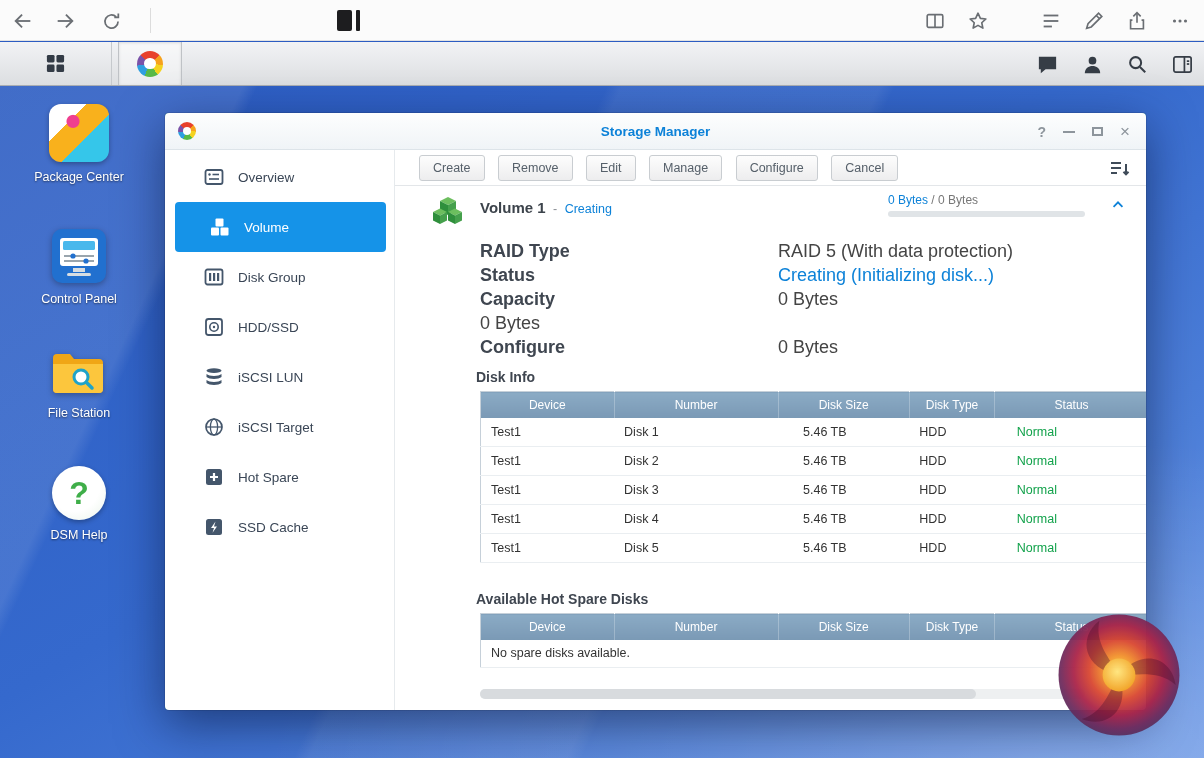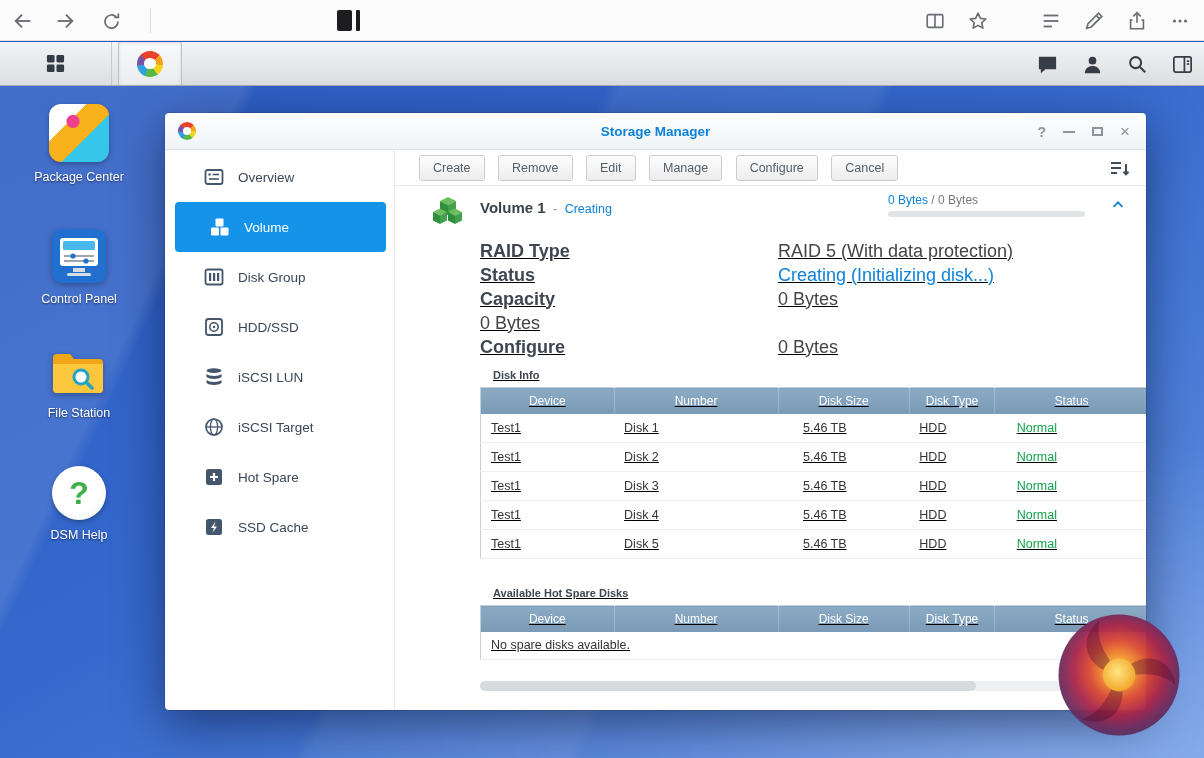--- a/index.html
+++ b/index.html
@@ -71,39 +71,39 @@
   .side-item.selected .sicon { color:#fff; }
   .carve { stroke:#fff; } .carve-fill { fill:#fff; }
 
   
   .main { position:absolute; top:37px; left:230px; right:0; bottom:0; border-radius:0 0 4px 0; background:#fff; }
   .toolbar { position:absolute; top:0; left:0; right:0; height:36px; border-bottom:1px solid #e3e6e9; padding:5px 0 0 24px; }
   .tbtn { display:inline-block; height:26px; line-height:24px; padding:0 13px; margin-right:9px; border:1px solid #c9cdd1; border-radius:3px;
           background:linear-gradient(#fdfdfd,#ededee); color:#56606a; font-size:12.5px; cursor:pointer; }
   .sort-btn { position:absolute; right:14px; top:7px; width:24px; height:24px; cursor:pointer; }
 
-  .content { position:absolute; top:37px; left:0; right:0; bottom:0; overflow:hidden;text-decoration:underline; }
+  .content { position:absolute; top:37px; left:0; right:0; bottom:0; overflow:hidden; }
   .vol-header { position:relative; height:46px; }
   .vol-cube { position:absolute; left:37px; top:8px; width:30px; height:30px; }
   .vol-name-wrap { position:absolute; left:85px; top:12px; }
   .vol-name { font-weight:bold; font-size:15px; color:#3c434b; }
   .vol-sep { font-size:12.5px; color:#8a8f95; margin:0 3px; }
   .vol-state { font-size:12.5px; color:#0d82d8; }
   .vol-usage { position:absolute; right:61px; top:6px; width:197px; font-size:12px; }
   .u-used { color:#0d82d8; } .u-sep,.u-total { color:#777; }
   .progress { margin-top:4px; height:6px; background:#e0e4e7; border-radius:3px; }
   .vol-chevron { position:absolute; right:20px; top:10px; width:16px; height:16px; cursor:pointer; }
 
   .details { margin:6px 0 0 85px; }
   .drow { display:flex; height:24px; align-items:center; font-size:18px; }
   .drow .dl { width:298px; font-weight:bold; color:#3f4650; }
   .drow .dv { color:#444; }
   .drow .dv.link { color:#0d82d8; }
 
-  .sec-title { margin:10px 0 6px 52px; font-weight:bold; font-size:11px; color:#3f4650;padding-left:46px; }
+  .sec-title { margin:10px 0 6px 35px; font-weight:bold; font-size:14px; color:#3f4650;padding-left:46px; }
   .sec-title.hs { margin-top:28px; }
 
   table.disk { margin-left:85px; width:669px; border-collapse:collapse; font-size:12.5px; color:#333; border:1px solid #c6d0d9; }
   table.disk th { height:26px; background:linear-gradient(#8babc5,#7a99b5); color:#fff; font-weight:normal; font-size:12px;
                   text-align:center; border-right:1px solid rgba(255,255,255,.25); }
   table.disk td { height:29px; border-bottom:1px solid #eaeef1; padding-left:10px; background:#fff; }
   table.disk td.c2 { padding-left:25px; }
   table.disk td.c4 { padding-left:22px; color:#12a24b; }
   table.disk td.empty { height:28px; color:#333; }
 

